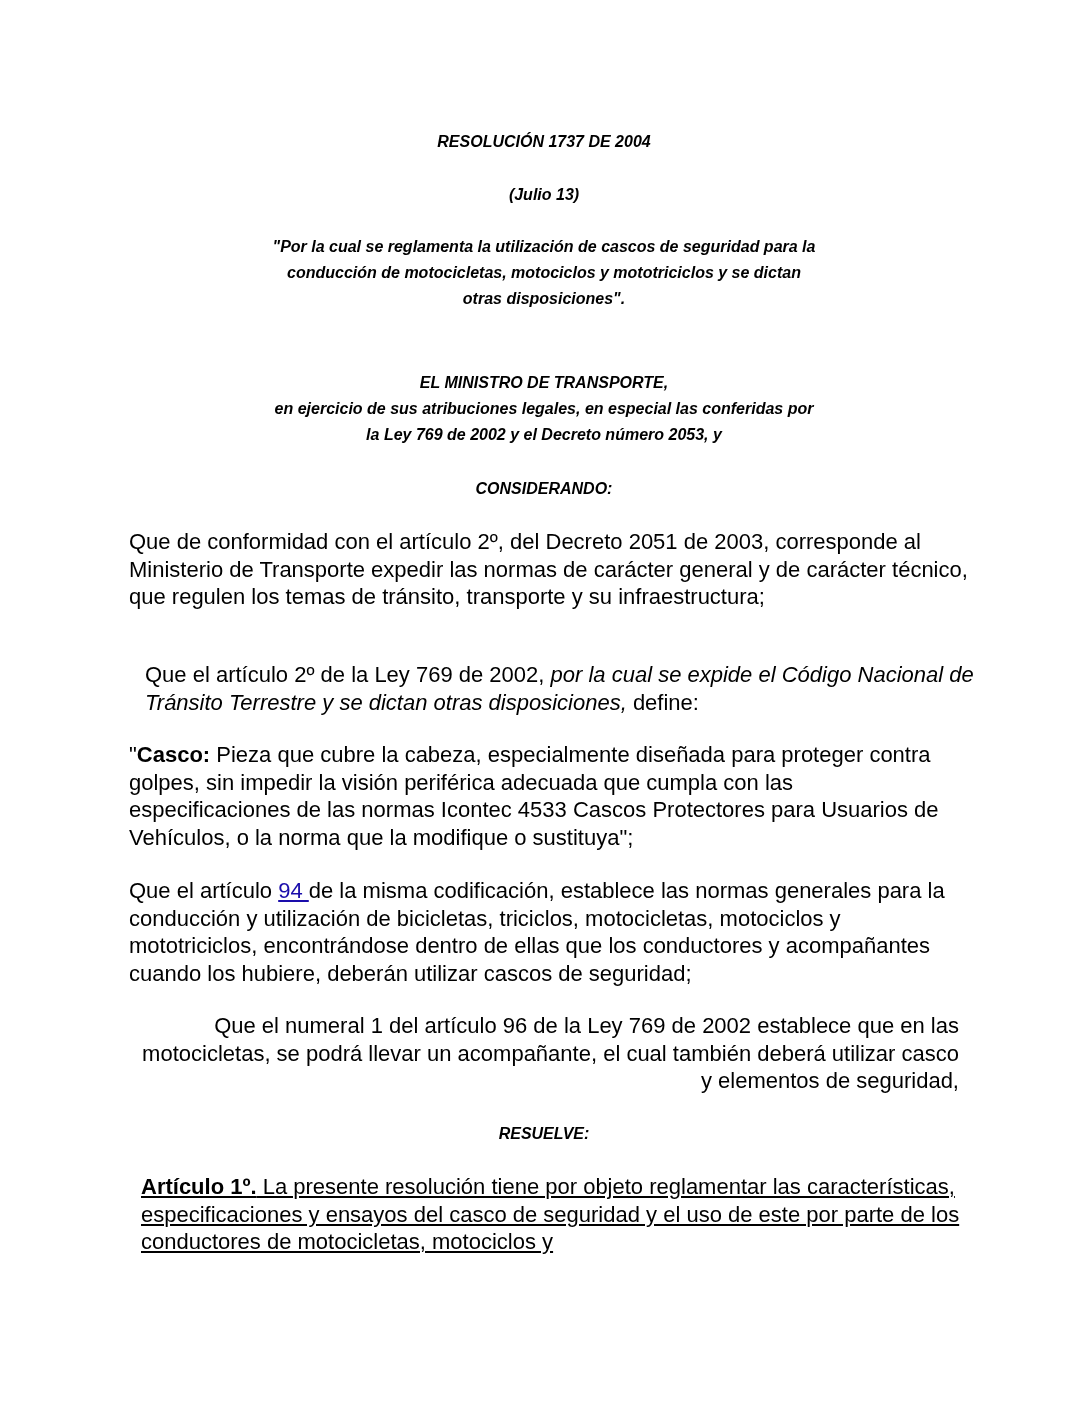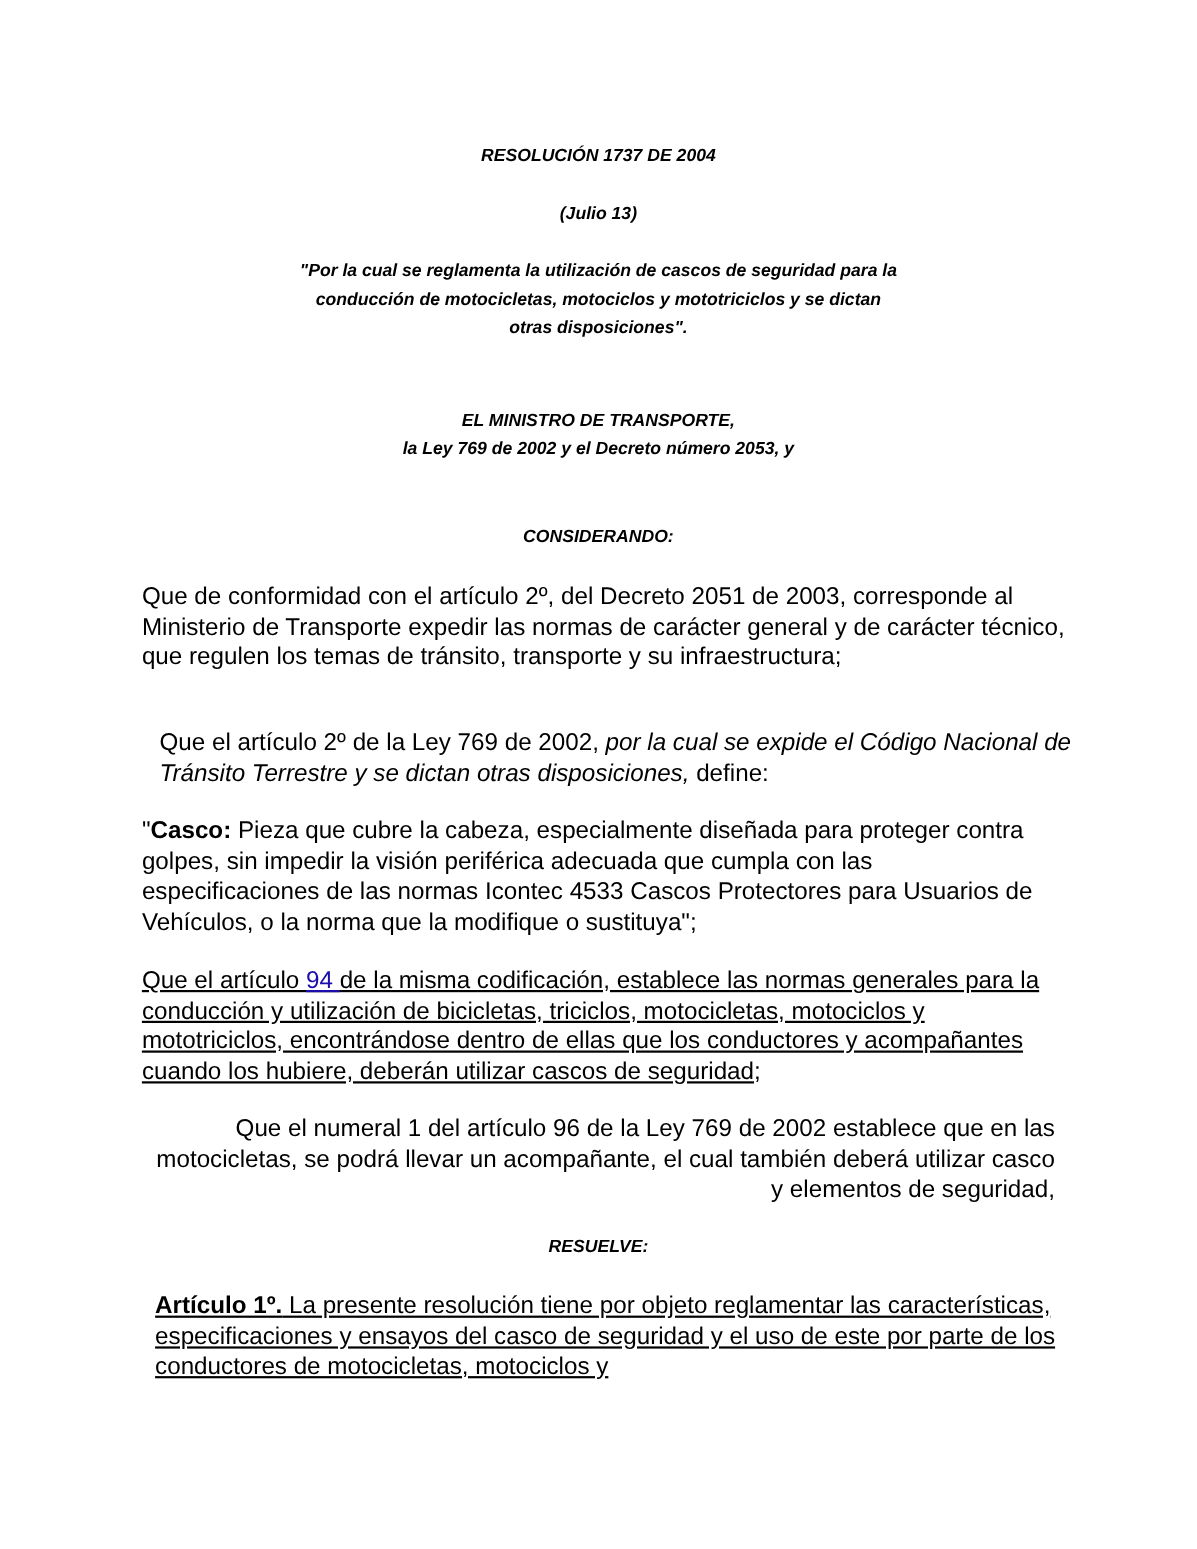--- a/index.html
+++ b/index.html
@@ -53,36 +53,37 @@
 
   <div style="position:absolute; top:234px; left:-10px; width:850px;">
     <p class="center">"Por la cual se reglamenta la utilización de cascos de seguridad para la</p>
     <p class="center">conducción de motocicletas, motociclos y mototriciclos y se dictan</p>
     <p class="center">otras disposiciones".</p>
   </div>
 
   <p class="center" style="position:absolute; top:322px; left:0; width:830px;margin-top:48px;">EL MINISTRO DE TRANSPORTE,</p>
 
   <div style="position:absolute; top:396px; left:-10px; width:850px;">
+    <p class="center">en ejercicio de sus atribuciones legales, en especial las conferidas por</p>
     <p class="center">la Ley 769 de 2002 y el Decreto número 2053, y</p>
   </div>
 
   <p class="center" style="position:absolute; top:476px; left:0; width:830px;">CONSIDERANDO:</p>
 
   <p class="para" style="position:absolute; top:528px; left:0; width:845px;">Que de conformidad con el artículo 2º, del Decreto 2051 de 2003, corresponde al Ministerio de Transporte expedir las normas de carácter general y de carácter técnico, que regulen los temas de tránsito, transporte y su infraestructura;</p>
 
   <p class="para" style="position:absolute; top:661px; left:16px; width:830px;">
     <span>Que el artículo 2º de la Ley 769 de 2002, </span><span class="i">por la cual se expide el Código Nacional de Tránsito Terrestre y se dictan otras disposiciones,</span><span> define:</span>
   </p>
 
   <p class="para" style="position:absolute; top:741px; left:0; width:830px;">
     <span>"</span><span class="b">Casco:</span><span> Pieza que cubre la cabeza, especialmente diseñada para proteger contra golpes, sin impedir la visión periférica adecuada que cumpla con las especificaciones de las normas Icontec 4533 Cascos Protectores para Usuarios de Vehículos, o la norma que la modifique o sustituya";</span>
   </p>
 
-  <p class="para" style="position:absolute; top:877px; left:0; width:840px;text-decoration:underline;">
+  <p class="para" style="position:absolute; top:877px; left:0; width:840px;">
     <span>Que el artículo </span><a class="link">94 </a><span>de la misma codificación, establece las normas generales para la conducción y utilización de bicicletas, triciclos, motocicletas, motociclos y mototriciclos, encontrándose dentro de ellas que los conductores y acompañantes cuando los hubiere, deberán utilizar cascos de seguridad;</span>
   </p>
 
   <p class="para" style="position:absolute; top:1012px; left:0; width:830px;text-align:right;">Que el numeral 1 del artículo 96 de la Ley 769 de 2002 establece que en las motocicletas, se podrá llevar un acompañante, el cual también deberá utilizar casco y elementos de seguridad,</p>
 
   <p class="center" style="position:absolute; top:1121px; left:0; width:830px;">RESUELVE:</p>
 
   <p class="para" style="position:absolute; top:1173px; left:12px; width:830px;text-decoration:underline;">
     <span class="b">Artículo 1º.</span><span> La presente resolución tiene por objeto reglamentar las características, especificaciones y ensayos del casco de seguridad y el uso de este por parte de los conductores de motocicletas, motociclos y</span>
   </p>

